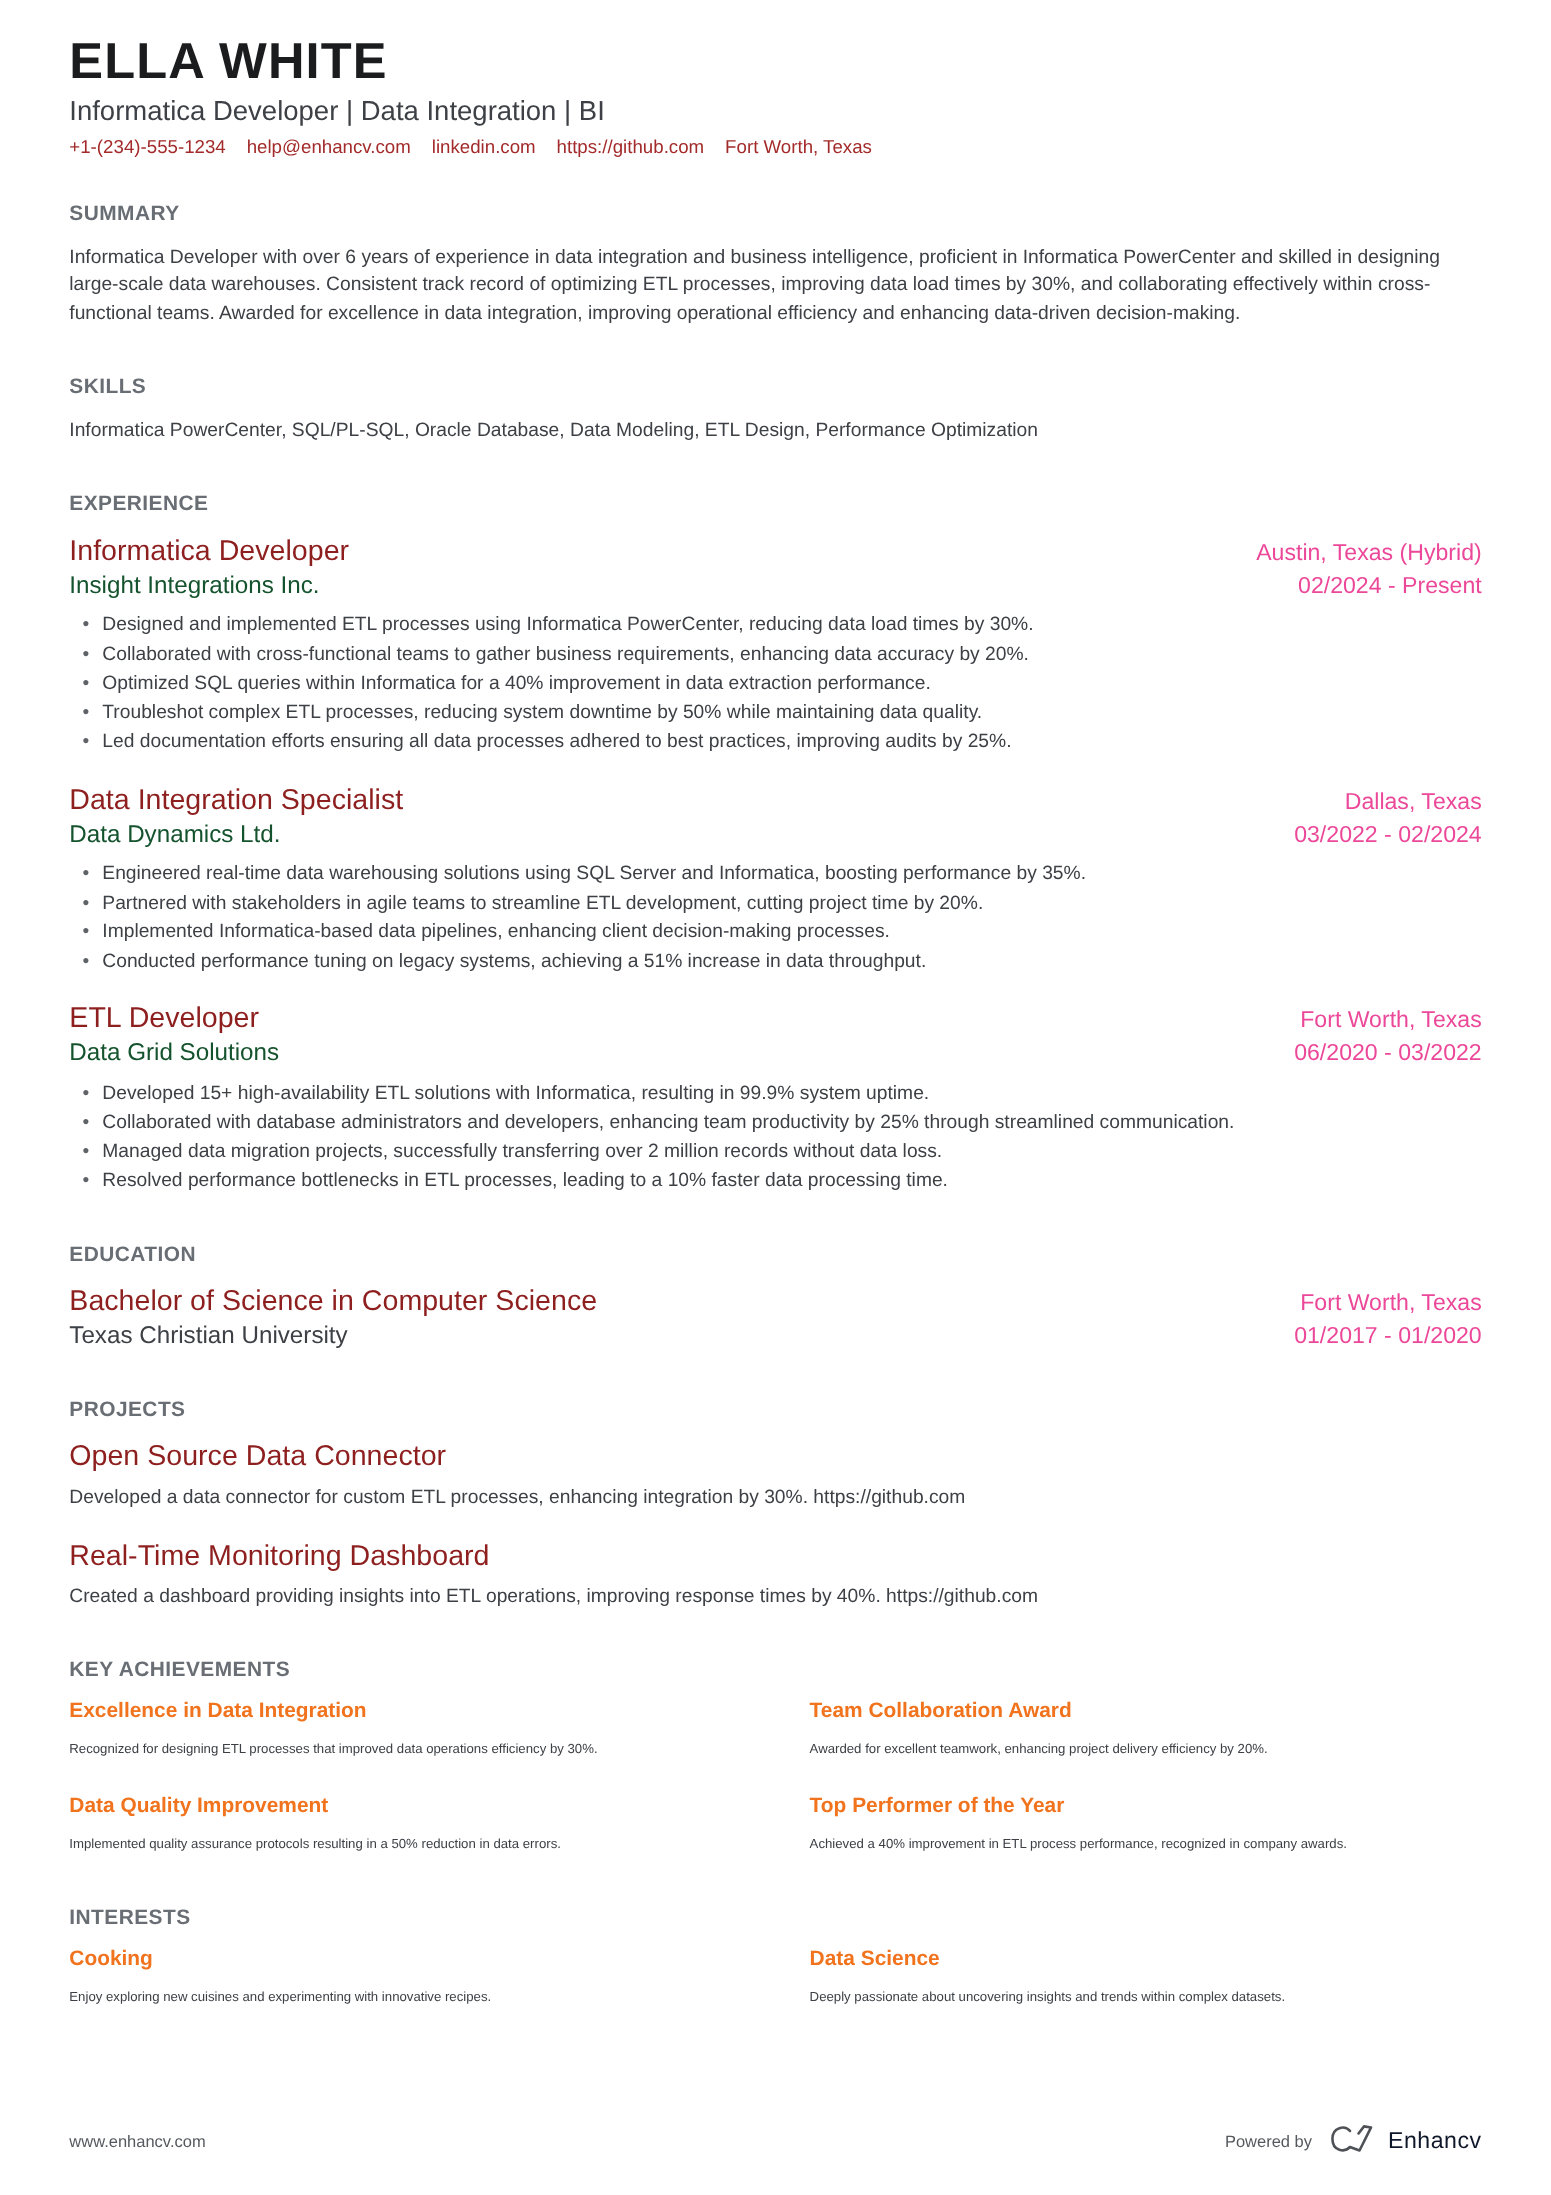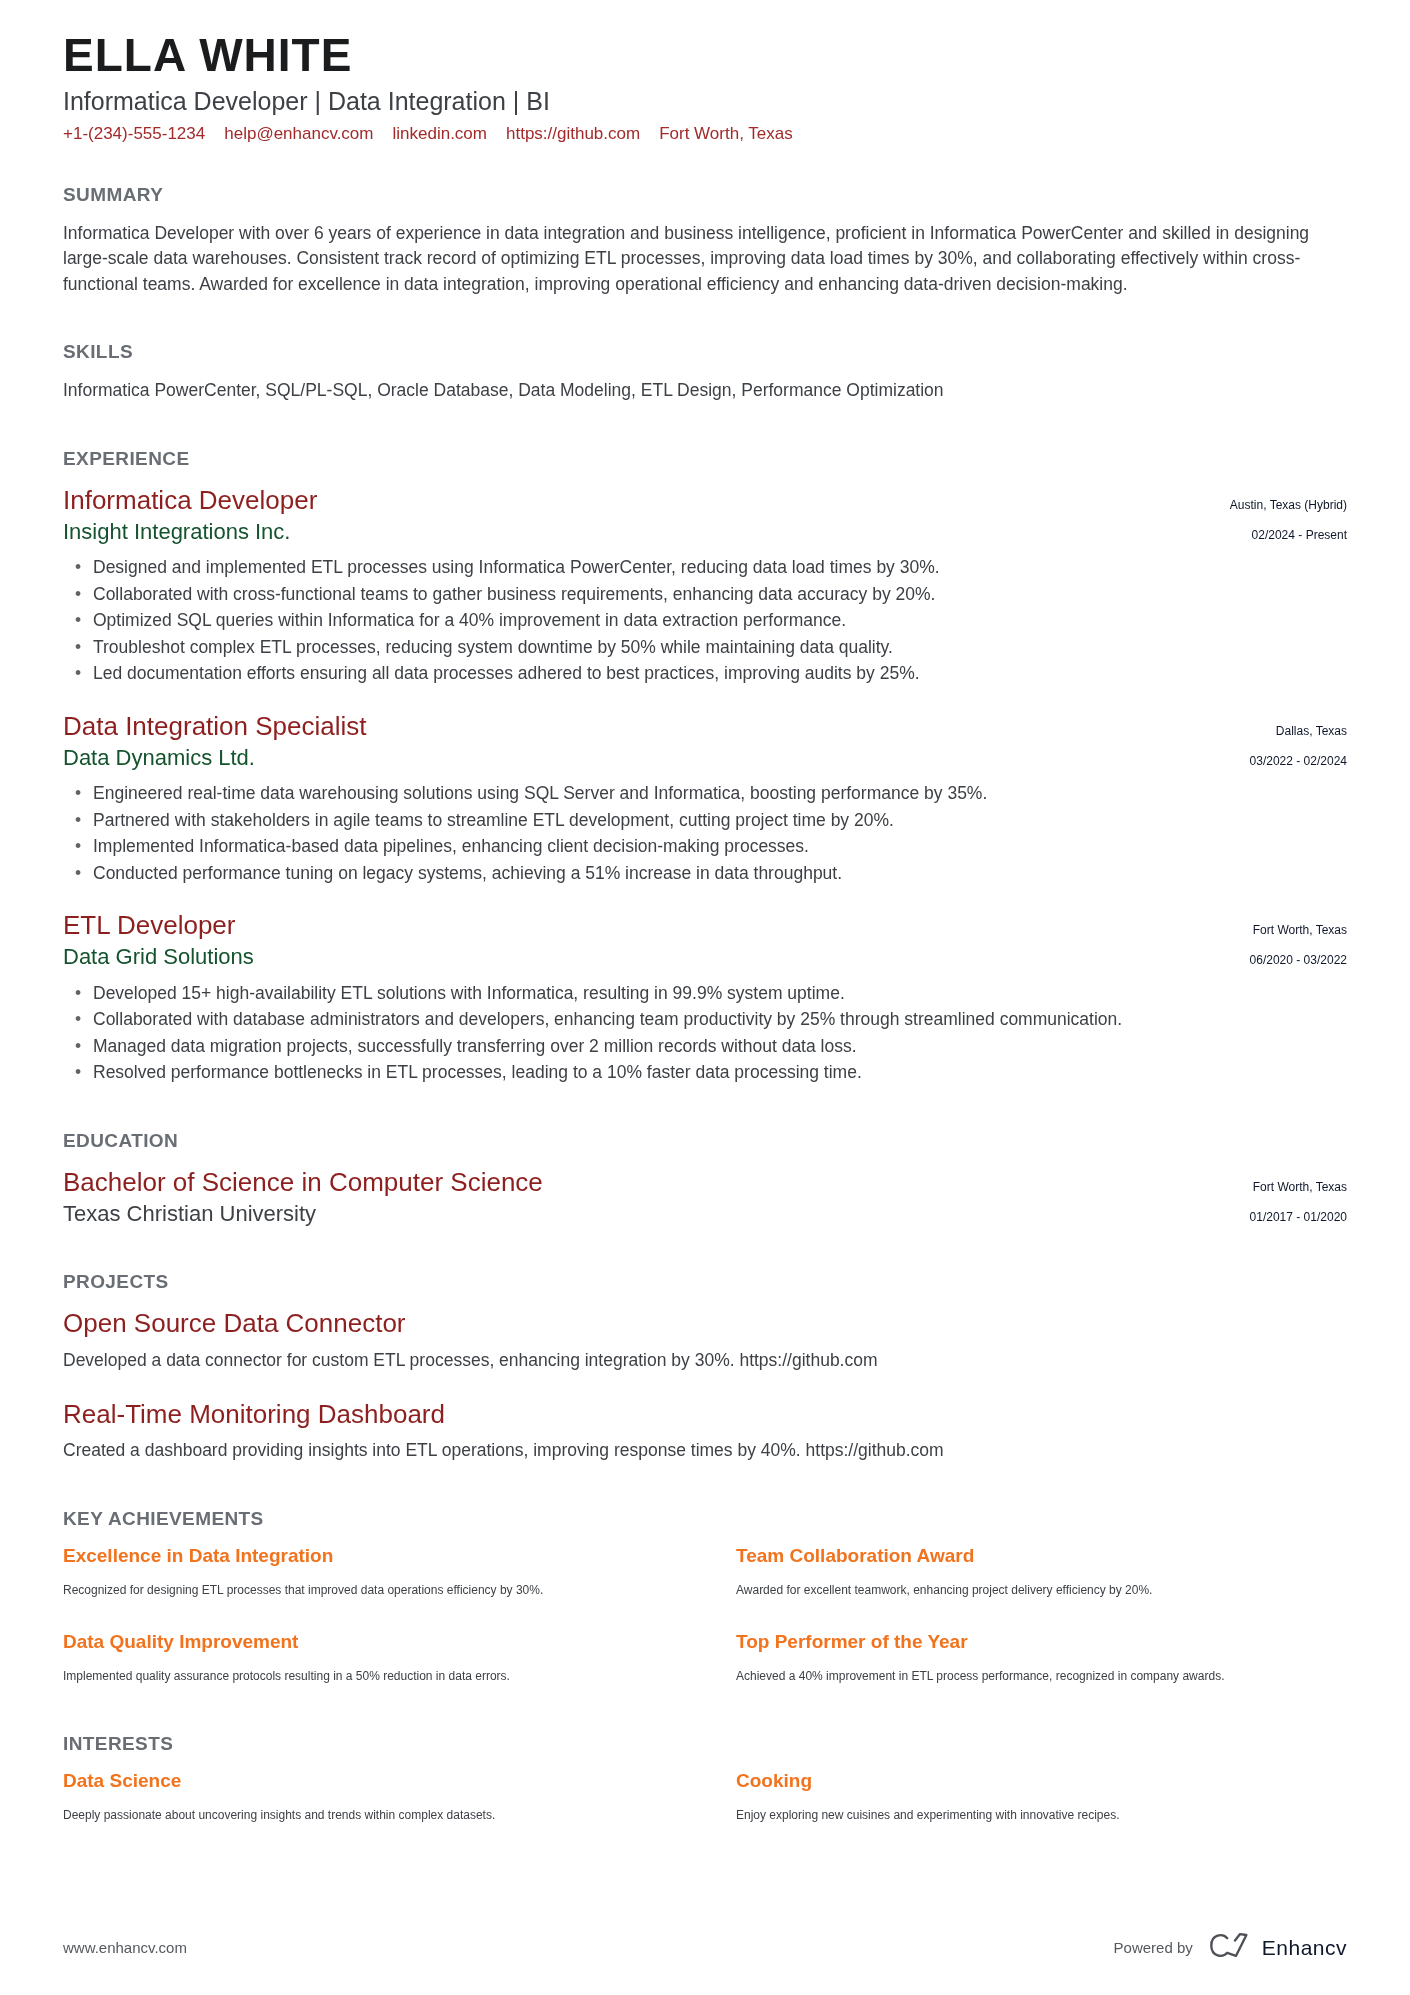--- a/index.html
+++ b/index.html
@@ -57,21 +57,21 @@
   .job { margin-top: 24px; }
   .job.first { margin-top: 0; }
   .entry-head, .entry-sub {
     display: flex;
     justify-content: space-between;
     align-items: baseline;
   }
   .entry-sub { margin-top: 3px; }
   .job-title { font-size: 26px; font-weight: 500; color: #8e1f1f; line-height: 1.2; }
   .company   { font-size: 22px; font-weight: 500; color: #14532d; line-height: 1.2; }
-  .meta      { font-size: 12px; color: #0f172a; white-space: nowrap; }
+  .meta      { font-size: 21px; color: #ec4899; white-space: nowrap; }
   ul.bullets { margin: 10px 0 0 0; padding: 0; list-style: none; }
   ul.bullets li {
     position: relative;
     padding-left: 30px;
     font-size: 17.5px;
     line-height: 25.5px;
     margin-bottom: 1px;
     color: #3d4146;
   }
   ul.bullets li::before {
@@ -247,26 +247,26 @@
         <h3>Top Performer of the Year</h3>
         <p>Achieved a 40% improvement in ETL process performance, recognized in company awards.</p>
       </div>
     </div>
   </section>
 
   <section class="sec">
     <h2 class="section-title">INTERESTS</h2>
     <div class="grid-2">
       <div class="card">
+        <h3>Cooking</h3>
+        <p>Enjoy exploring new cuisines and experimenting with innovative recipes.</p>
+      </div>
+      <div class="card">
         <h3>Data Science</h3>
         <p>Deeply passionate about uncovering insights and trends within complex datasets.</p>
-      </div>
-      <div class="card">
-        <h3>Cooking</h3>
-        <p>Enjoy exploring new cuisines and experimenting with innovative recipes.</p>
       </div>
     </div>
   </section>
 
   <div class="footer">
     <span class="site-link">www.enhancv.com</span>
     <div class="powered">
       <span class="powered-label">Powered by</span>
       <span class="brand-mark">
         <span>

